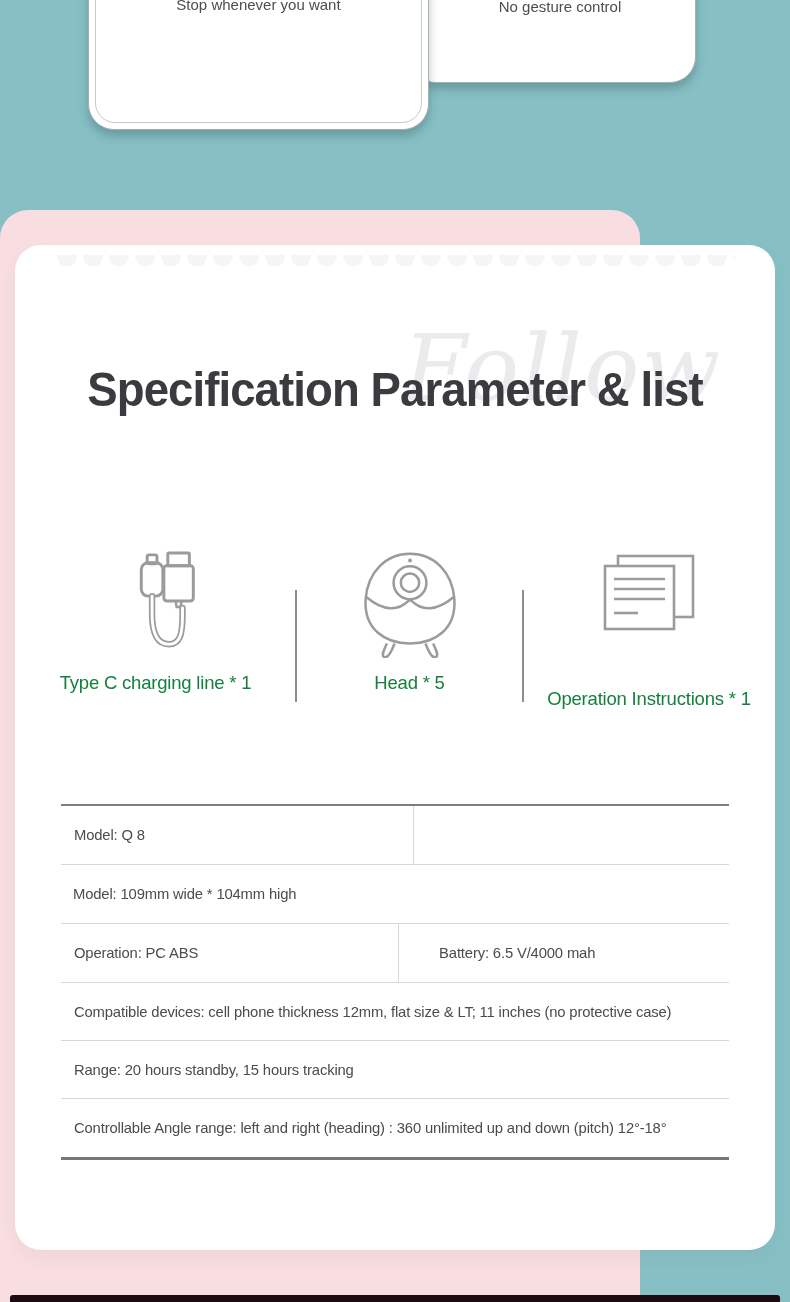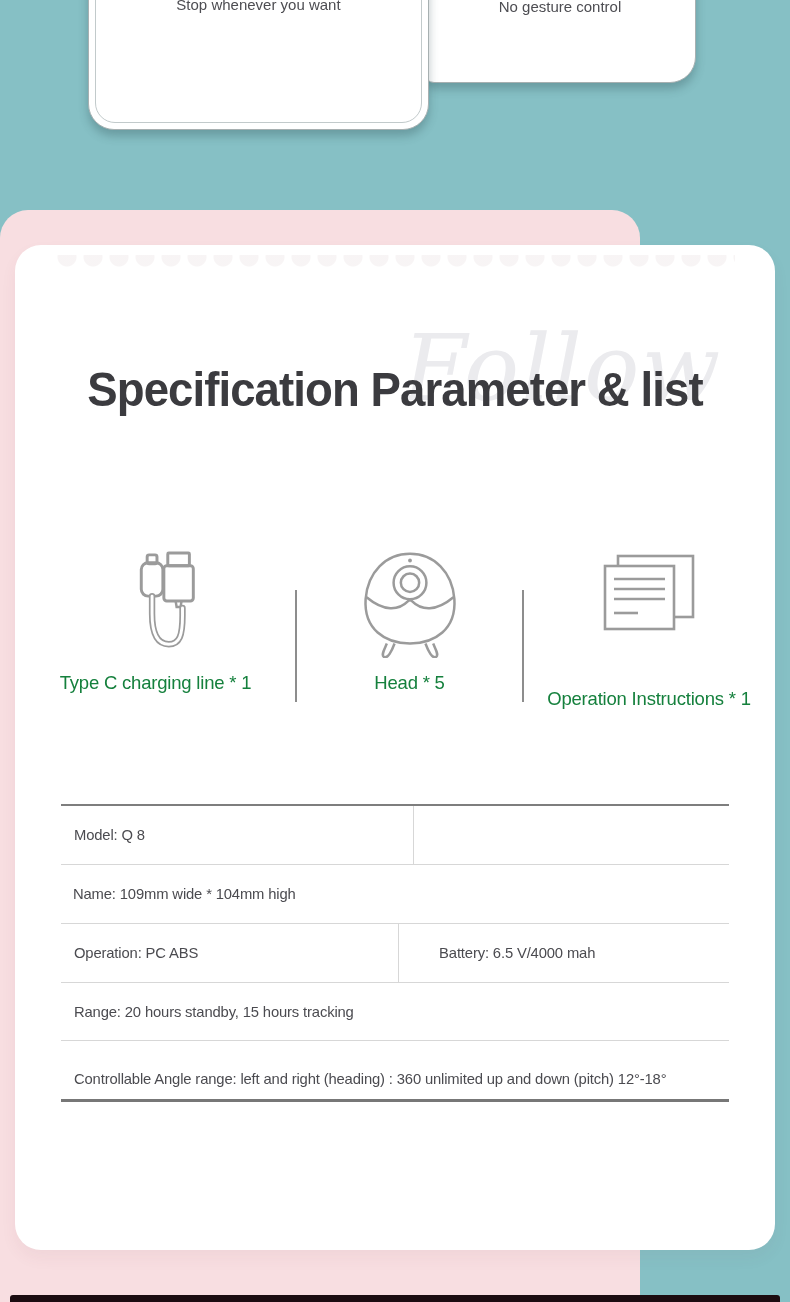--- a/index.html
+++ b/index.html
@@ -119,21 +119,21 @@
     box-sizing:border-box;
     color:#4b4b50;
     font-size:14.8px;
     letter-spacing:-.15px;
   }
   .t-row{
     display:flex;
     border-bottom:1px solid #d7d7d7;
     box-sizing:border-box;
   }
-  .t-row:last-child{border-bottom:none;align-items:flex-end;}
+  .t-row:last-child{border-bottom:none;}
   .t-cell{
     display:flex;align-items:center;
     box-sizing:border-box;
     white-space:pre-line;
     line-height:20px;
   }
   .t-cell.left{
     width:52.8%;
     border-right:1px solid #d7d7d7;
     padding:10px 14px 10px 13px;
@@ -232,28 +232,31 @@
 
       </div>
 
       <div class="spec-table">
 
         <div class="t-row r-two">
           <div class="t-cell left">Model: Q 8</div>
         </div>
 
         <div class="t-row r-two">
-          <div class="t-cell right">Name: 109mm wide * 104mm high</div>
+          <div class="t-cell right">Model: 109mm wide * 104mm high</div>
         </div>
 
         <div class="t-row r-two">
           <div class="t-cell left">Operation: PC ABS</div>
           <div class="t-cell right">Battery: 6.5 V/4000 mah</div>
         </div>
 
+        <div class="t-row r-full">
+          <div class="t-cell full">Compatible devices: cell phone thickness 12mm, flat size &amp; LT; 11 inches (no protective case)</div>
+        </div>
 
         <div class="t-row r-full">
           <div class="t-cell full">Range: 20 hours standby, 15 hours tracking</div>
         </div>
 
         <div class="t-row r-full">
           <div class="t-cell full">Controllable Angle range: left and right (heading) : 360 unlimited up and down (pitch) 12°-18°</div>
         </div>
 
       </div>

